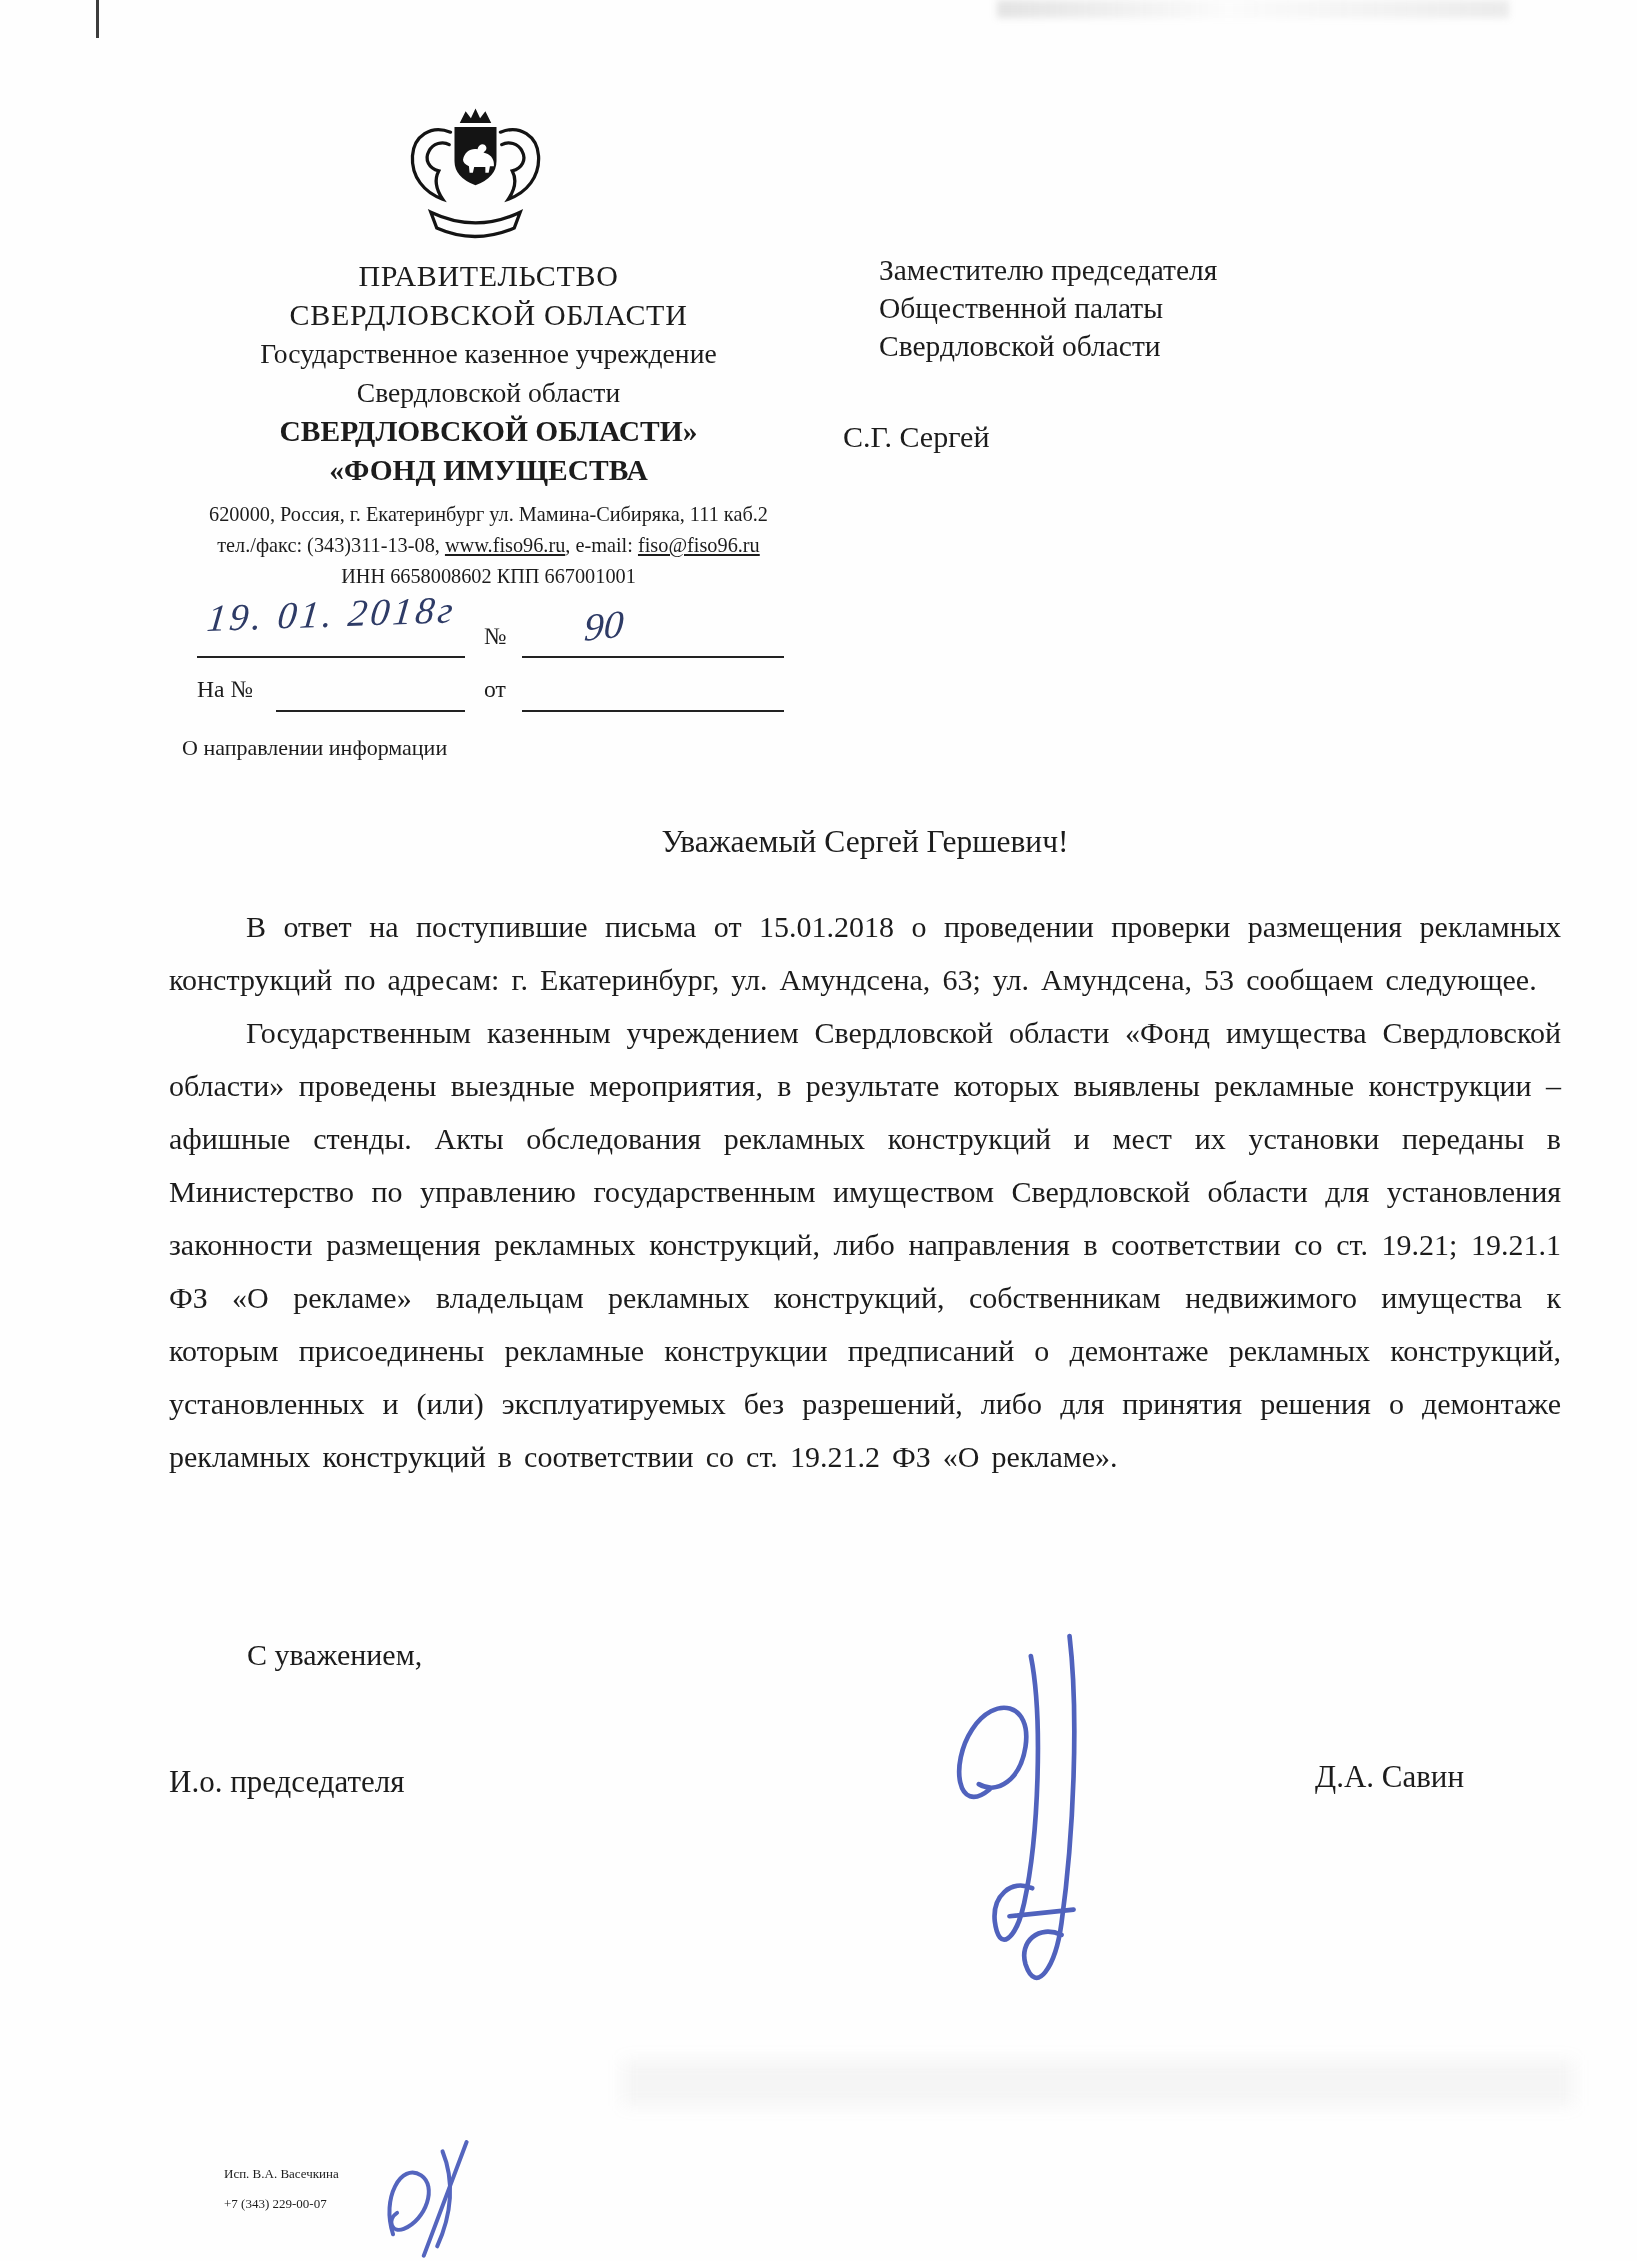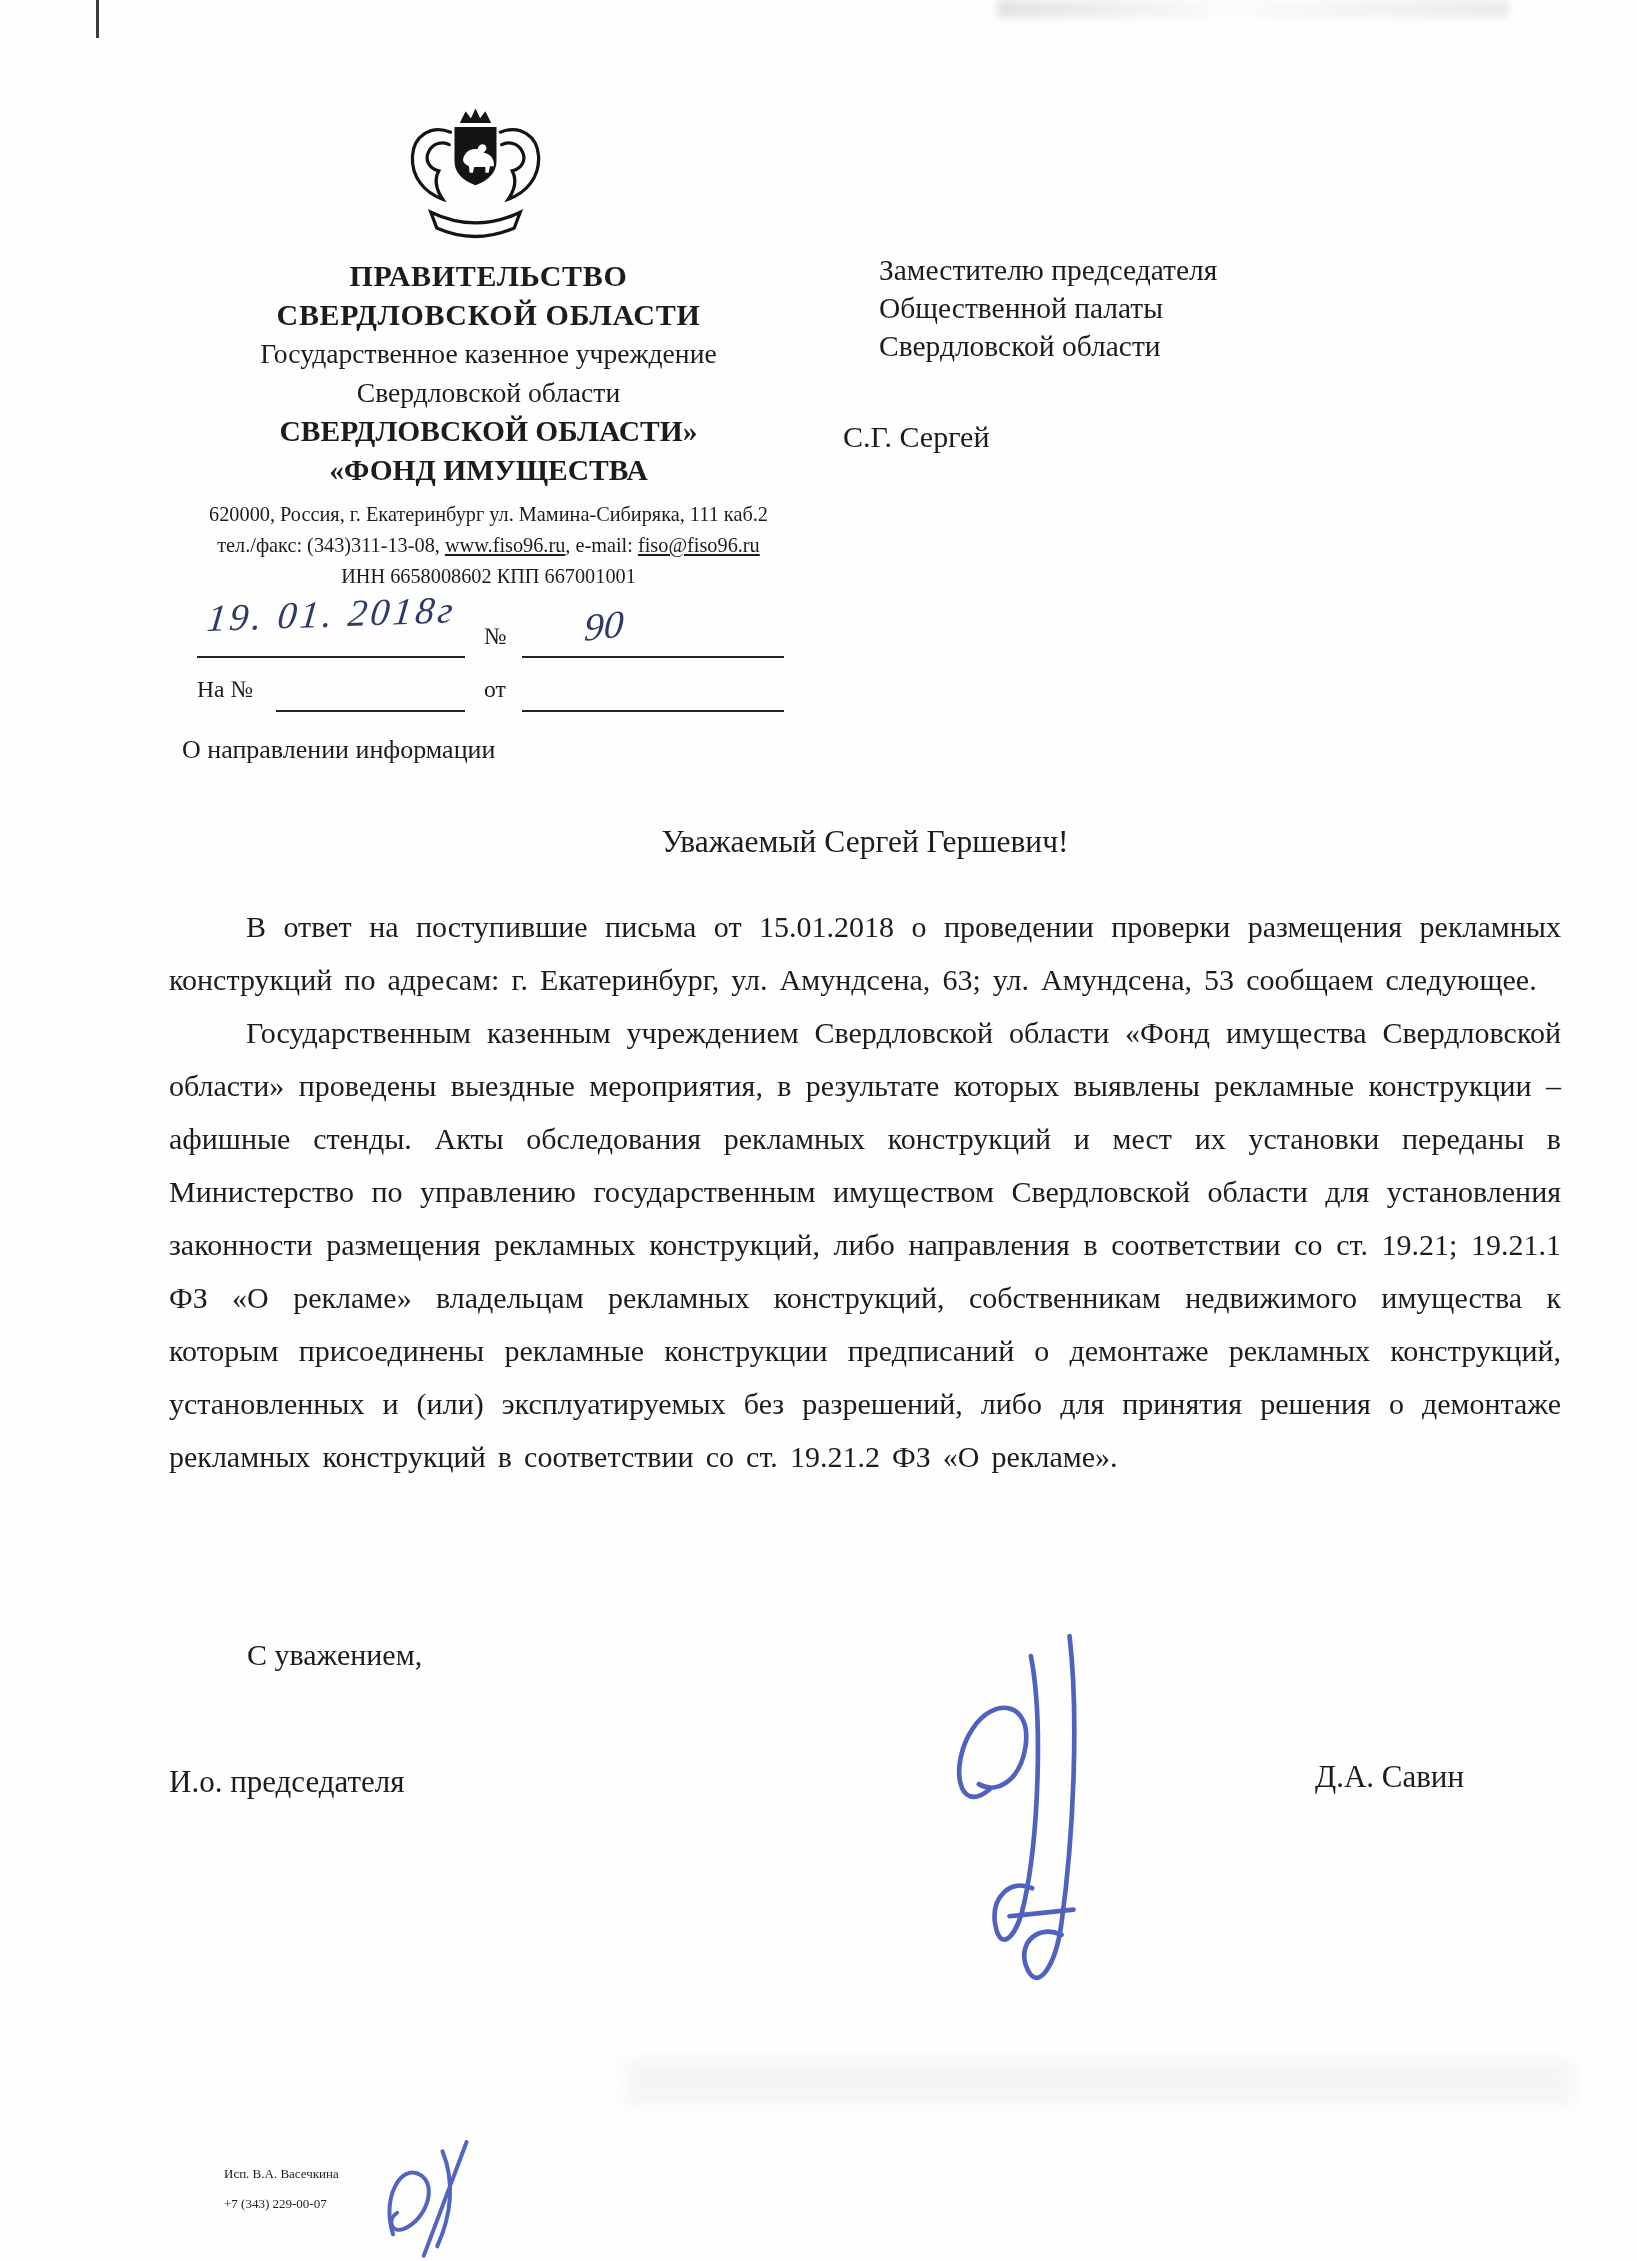--- a/index.html
+++ b/index.html
@@ -18,21 +18,21 @@
   .a2 { position:absolute; left:997px; top:0; width:512px; height:18.4px;
         background: linear-gradient(90deg, rgba(120,120,120,.20), rgba(190,190,190,.04) 45%, rgba(120,120,120,.14));
         filter: blur(3.9px); }
   .a3 { position:absolute; left:623px; top:2060px; width:951px; height:46px;
         background: rgba(150,150,150,.09); filter: blur(7.9px); }
 
   .emblem { position:absolute; left:377px; top:96px; width:197px; height:159px; }
   .emblem svg { width:100%; height:100%; }
 
   .org-block { position:absolute; left:157px; top:256px; width:663px; text-align:center; }
-  .org-name  { font-weight:bold; font-size:30px; line-height:39px; letter-spacing:0.7px; }
+  .org-name  { font-weight:normal; font-size:30px; line-height:39px; letter-spacing:0.7px; }
   .org-sub   { font-size:27.6px; line-height:39px; }
   .org-fund  { font-weight:bold; font-size:29.5px; line-height:39px; }
 
   .addr { position:absolute; left:118px; top:499px; width:741px; text-align:center;
           font-size:20.3px; line-height:31px; }
   .addr .u { text-decoration: underline; }
 
   .recipient { position:absolute; left:843px; top:251px; font-size:29.5px; line-height:38px;margin-left:36px; }
   .recipient-name { position:absolute; left:843px; top:420px; font-size:30px; }
 
@@ -44,21 +44,21 @@
   .lbl-no   { left:484px; top:623px; }
   .lbl-nano { left:197px; top:676px; }
   .lbl-ot   { left:484px; top:676px; }
 
   .rule { position:absolute; height:2px; background:#222; }
   .r1 { left:197px; top:656px; width:268px; }
   .r2 { left:522px; top:656px; width:262px; }
   .r3 { left:276px; top:710px; width:189px; }
   .r4 { left:522px; top:710px; width:262px; }
 
-  .subject { position:absolute; left:182px; top:735px; font-size:26px; }
+  .subject { position:absolute; left:182px; top:735px; font-size:22px; }
 
   .salutation { position:absolute; left:169px; top:824px; width:1392px;
                 text-align:center; font-size:31.5px; }
 
   .body-text { position:absolute; left:169px; top:900px; width:1392px;
                font-size:30px; line-height:53px; text-align:justify; word-spacing:4.6px; }
   .body-text p { margin:0; text-indent:77px; }
 
   .regards  { position:absolute; left:247px;  top:1638px; font-size:30px; }
   .position { position:absolute; left:169px;  top:1764px; font-size:31px; }

